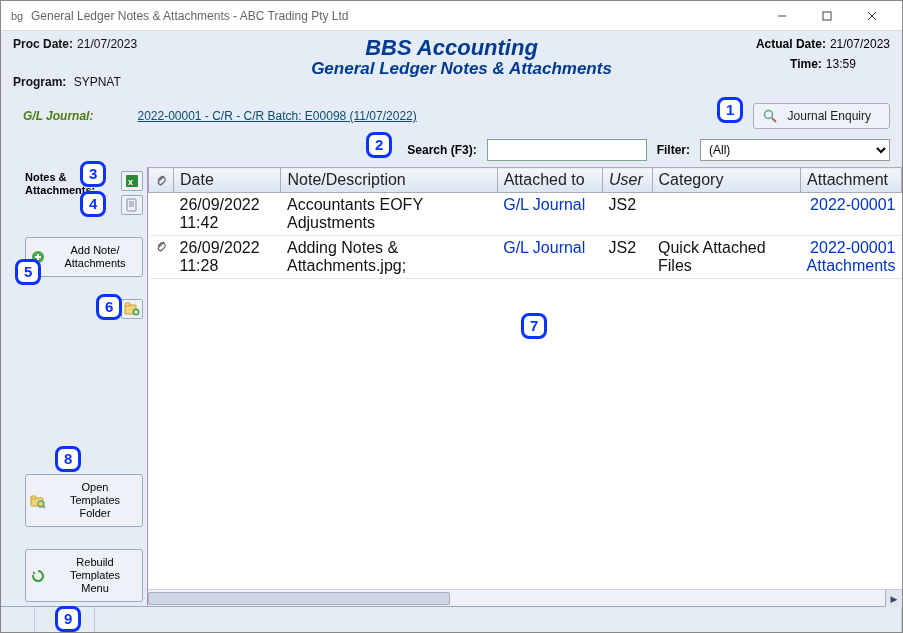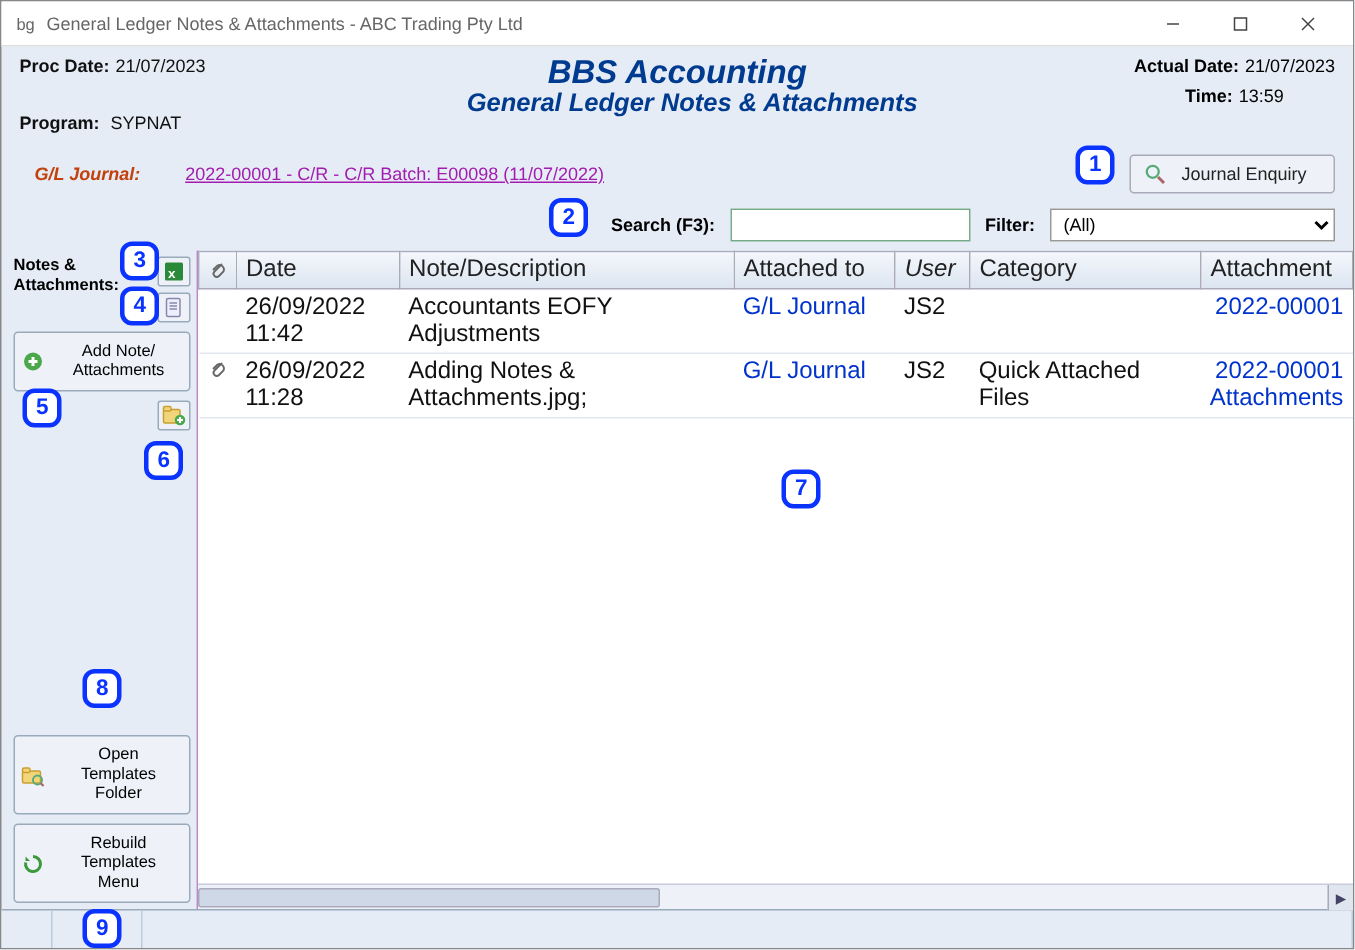--- a/index.html
+++ b/index.html
@@ -15,31 +15,31 @@
   .header-row1 { display:flex; align-items:baseline; }
   .proc-label { font-weight:bold; font-size:12px; color:#111; margin-right:4px;}
   .proc-value { font-size:12px; color:#111; }
   .title-block { position:absolute; left:0; right:0; top:4px; text-align:center; pointer-events:none;}
   .title-main { color:#003b8f; font-size:22px; font-weight:bold; font-style:italic; }
   .title-sub { color:#003b8f; font-size:17px; font-weight:bold; font-style:italic; margin-top:-2px;padding-left:20px;}
   .actual-block { margin-left:auto; text-align:center; font-size:12px;}
   .actual-block .lbl { font-weight:bold; display:inline-block; margin-right:4px;}
   .header-row2 { margin-top:4px; font-size:12px;}
   .gl-row { display:flex; align-items:center; padding:10px 12px 8px 22px; font-size:12px;}
-  .gl-row .lbl { font-weight:bold; font-style:italic; color:#c2410c; margin-right:30px;}
-  .gl-row .link { color:#a21caf; text-decoration:underline; cursor:pointer;}
+  .gl-row .lbl { font-weight:bold; font-style:italic; color:#4d7c0f; margin-right:44px;}
+  .gl-row .link { color:#0c4a6e; text-decoration:underline; cursor:pointer;}
   .gl-row .spacer { flex:1; }
   .je-btn { display:flex; align-items:center; gap:10px; background:#eef2f8; border:1px solid #aab; border-radius:3px; padding:4px 18px 4px 8px; cursor:pointer; font-size:12px; color:#222;}
   .je-btn .mag { width:16px; height:16px; }
   .search-row { display:flex; align-items:center; padding:2px 12px 6px 12px; font-size:12px; justify-content:flex-end; gap:10px;}
   .search-row .slbl { font-weight:bold; }
   .search-row input[type=text] { width:160px; height:22px; border:1px solid #7a8; background:#fff; padding:0 4px; font-size:12px;}
   .search-row select { width:190px; height:22px; border:1px solid #999; background:#fff; font-size:12px; padding:0 4px;}
   .body { flex:1; display:flex; min-height:0; }
-  .sidebar { width:130px; padding:4px 4px 4px 8px; display:flex; flex-direction:column; gap:6px; font-size:11px;}
+  .sidebar { width:130px; padding:4px 4px 4px 8px; display:flex; flex-direction:column; gap:22px; font-size:11px;margin-left:16px;}
   .sidebar .hlabel { font-weight:bold; font-size:11px; line-height:13px;}
   .mini-btn { width:22px; height:20px; border:1px solid #9ab; border-radius:2px; background:#eef2f8; display:flex;align-items:center;justify-content:center; cursor:pointer; align-self:flex-end;}
   .side-btn { border:1px solid #9ab; border-radius:3px; background:#eef2f8; padding:6px 4px; display:flex; align-items:center; gap:6px; cursor:pointer; text-align:center; font-size:11px; justify-content:flex-start;}
   .side-btn .txt { flex:1; text-align:center; line-height:13px;}
   .side-spacer { flex:1; }
   .sidebar-top-row { display:flex; align-items:flex-start; justify-content:space-between;}
   .grid-wrap { flex:1; display:flex; flex-direction:column; border-left:1px solid #b8c; background:#fff; min-width:0;}
   .grid { flex:1; overflow:auto; position:relative;}
   table.maintbl { border-collapse:collapse; width:100%; font-size:16px; color:#111;}
   table.maintbl th { background:linear-gradient(#f4f7fb,#dbe5f1); border:1px solid #aab; padding:3px 6px; text-align:left; font-weight:normal; color:#222; position:sticky; top:0;}

